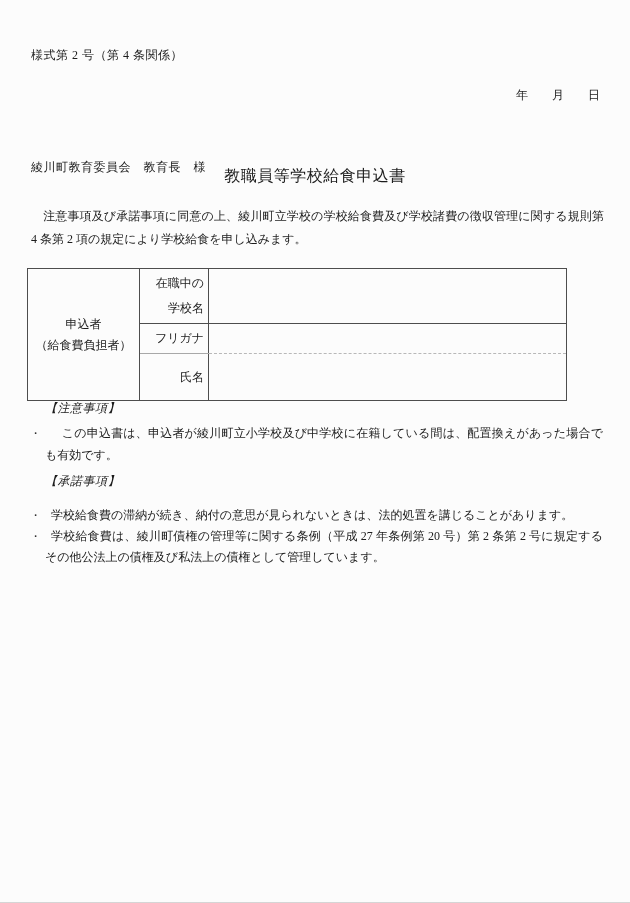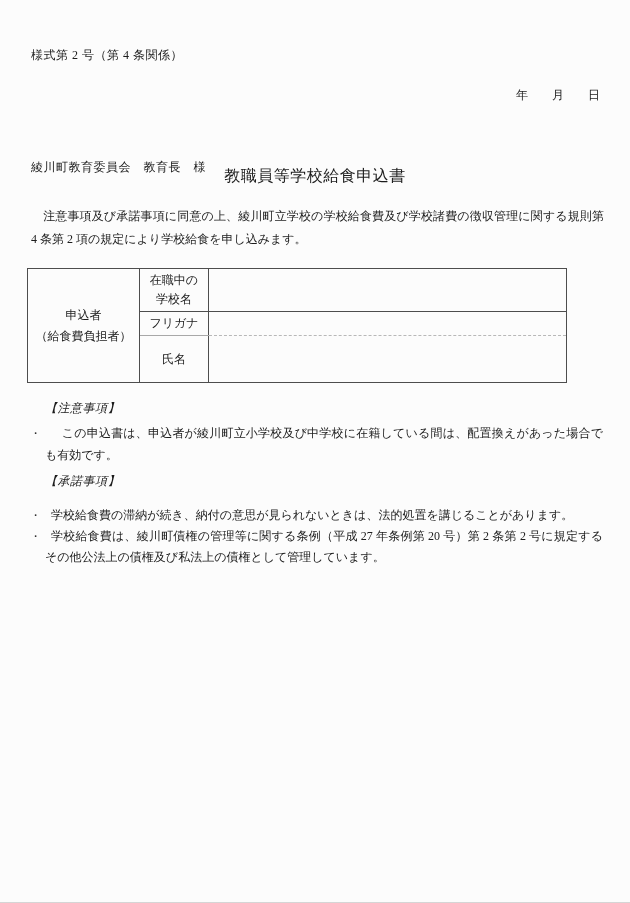--- a/index.html
+++ b/index.html
@@ -57,23 +57,23 @@
   }
   .col-role { width: 112px; }
   .col-label { width: 69px; }
   .col-value { width: auto; }
   td.role-cell {
     text-align: center;
     white-space: pre-line;
     line-height: 21px;
   }
   td.label-cell {
-    text-align: center;
+    text-align: right;
     white-space: pre-line;
-    line-height: 19px;
+    line-height: 25px;
   }
   tr.row-school td { height: 38px; }
   tr.row-furigana td { height: 23px; }
   tr.row-name td { height: 47px; }
   tr.row-furigana td.label-cell { border-bottom: 1px solid #a8a8a8; }
   tr.row-furigana td.value-cell { border-bottom: 1px dashed #b8b8b8; }
   tr.row-name td { border-top-style: none; }
   .section-heading {
     position: absolute; left: 45px;
     letter-spacing: 0.5px;

